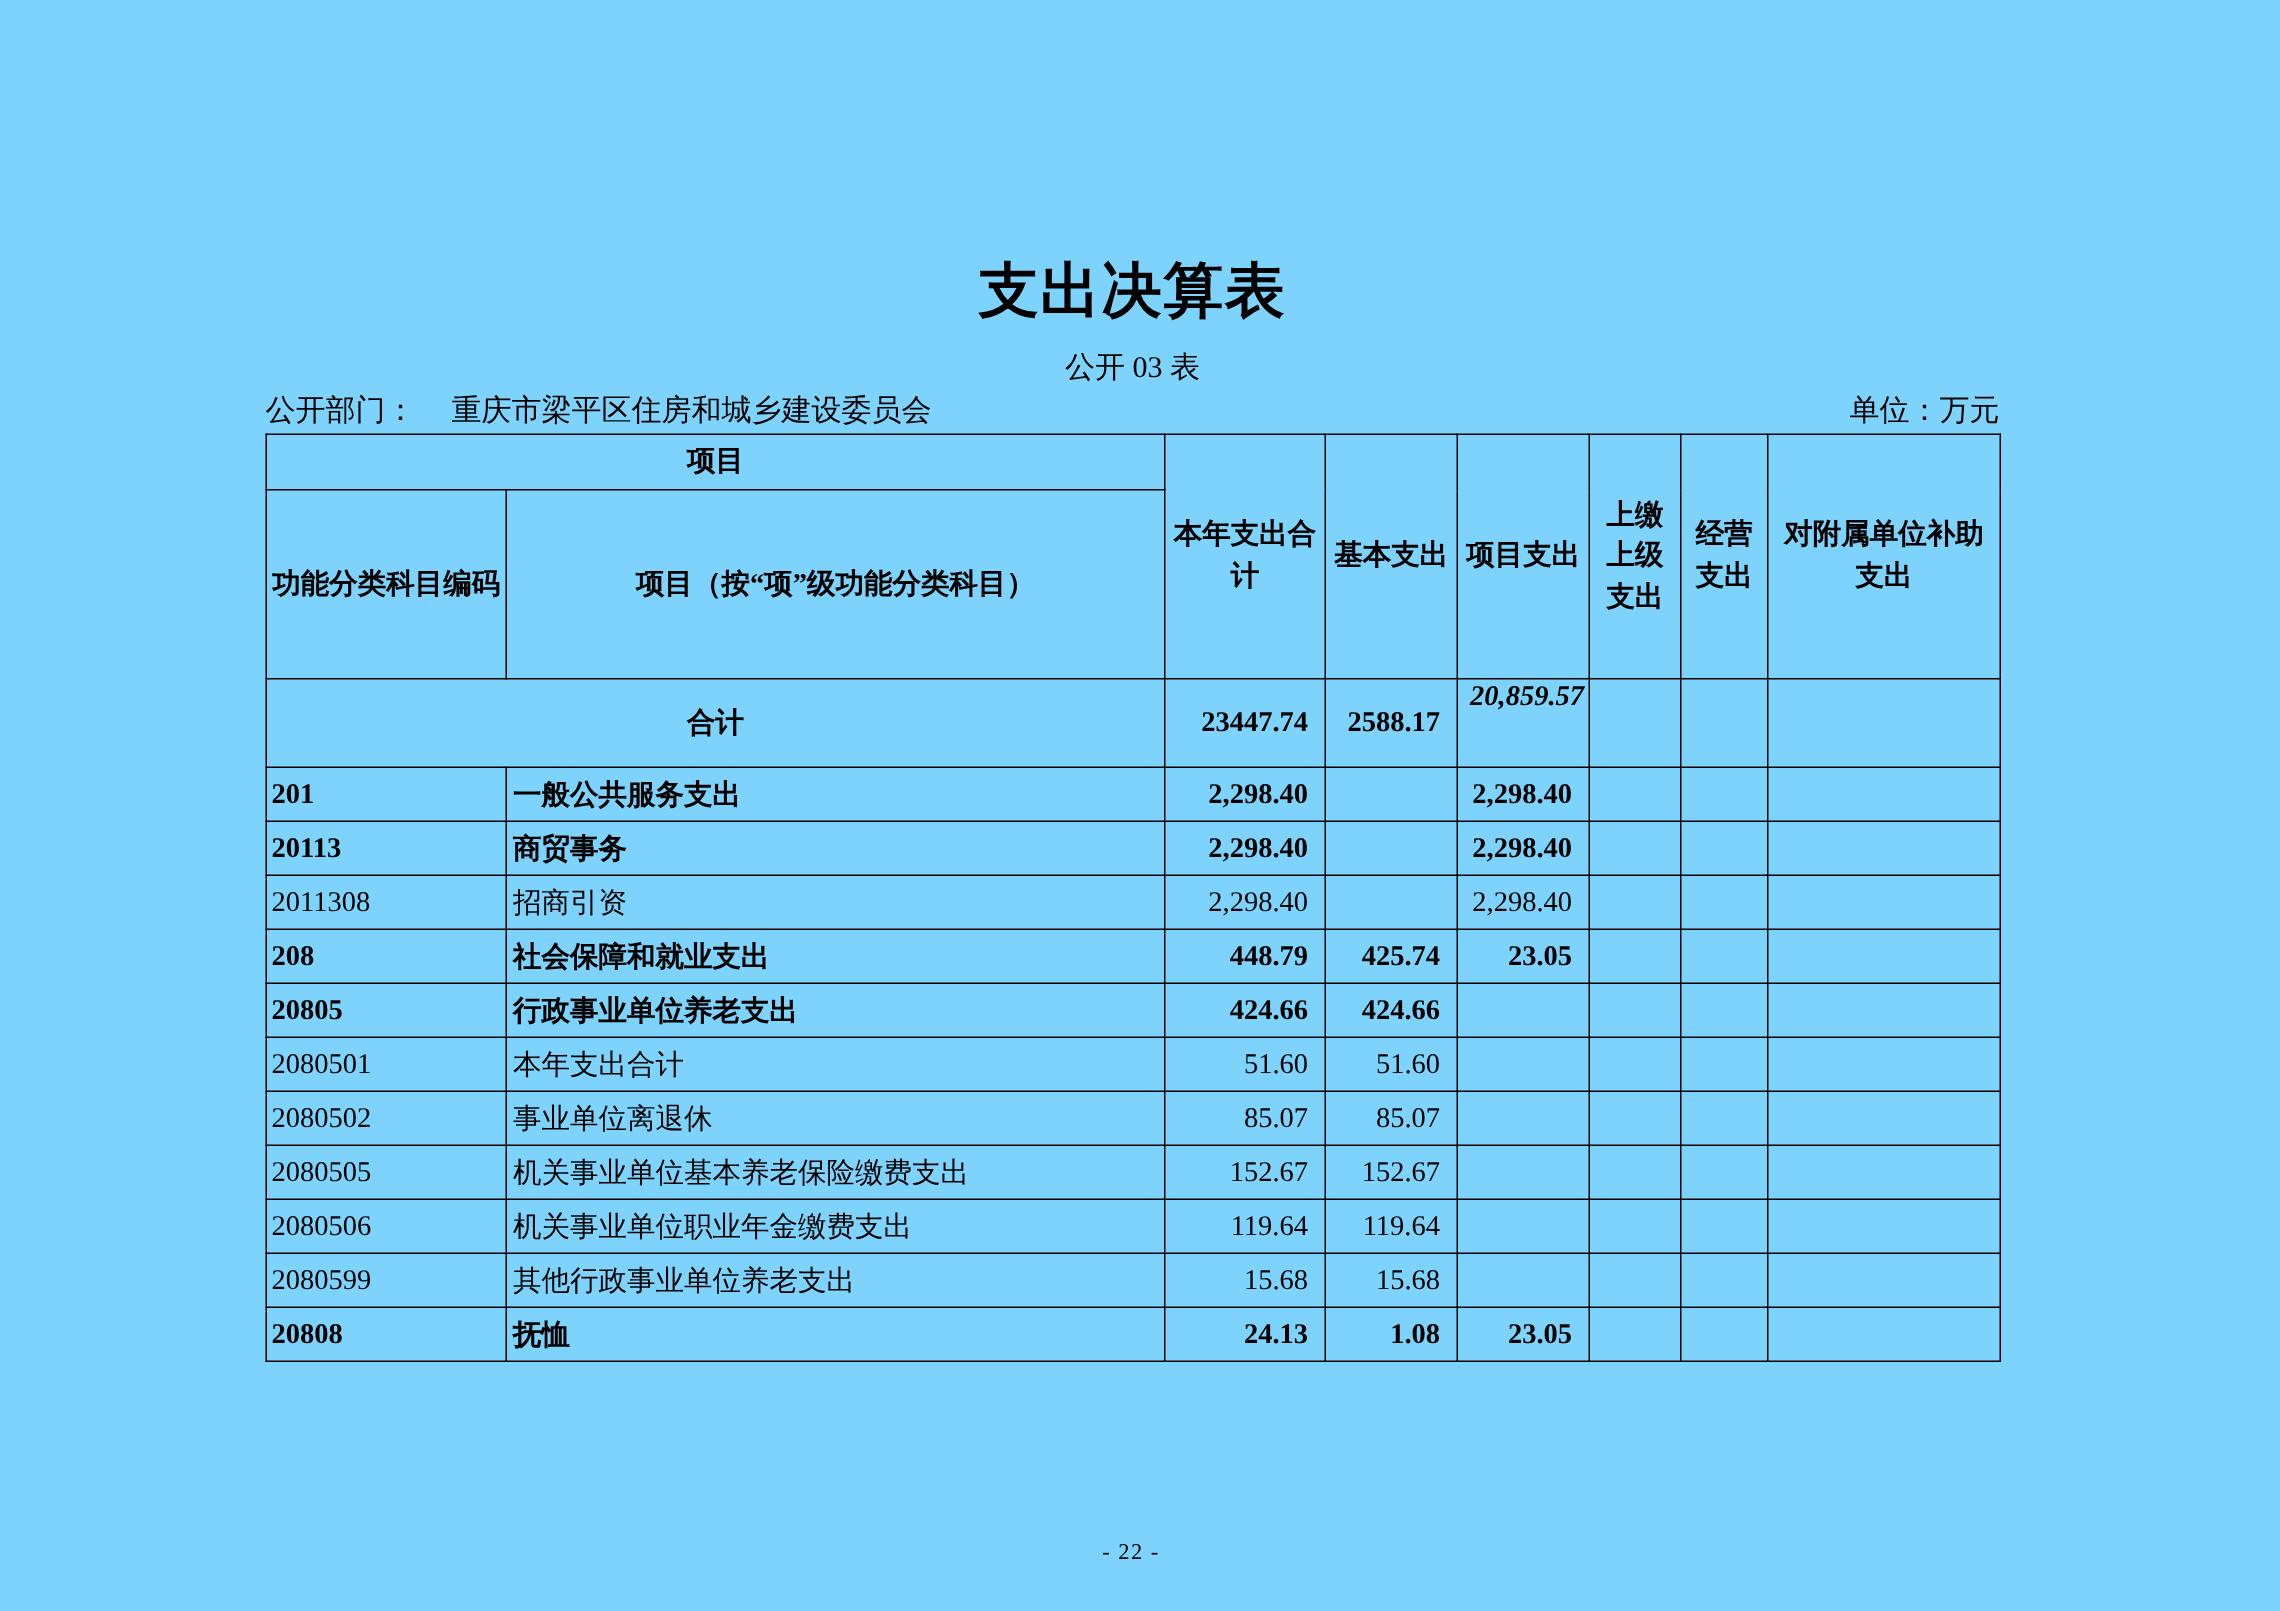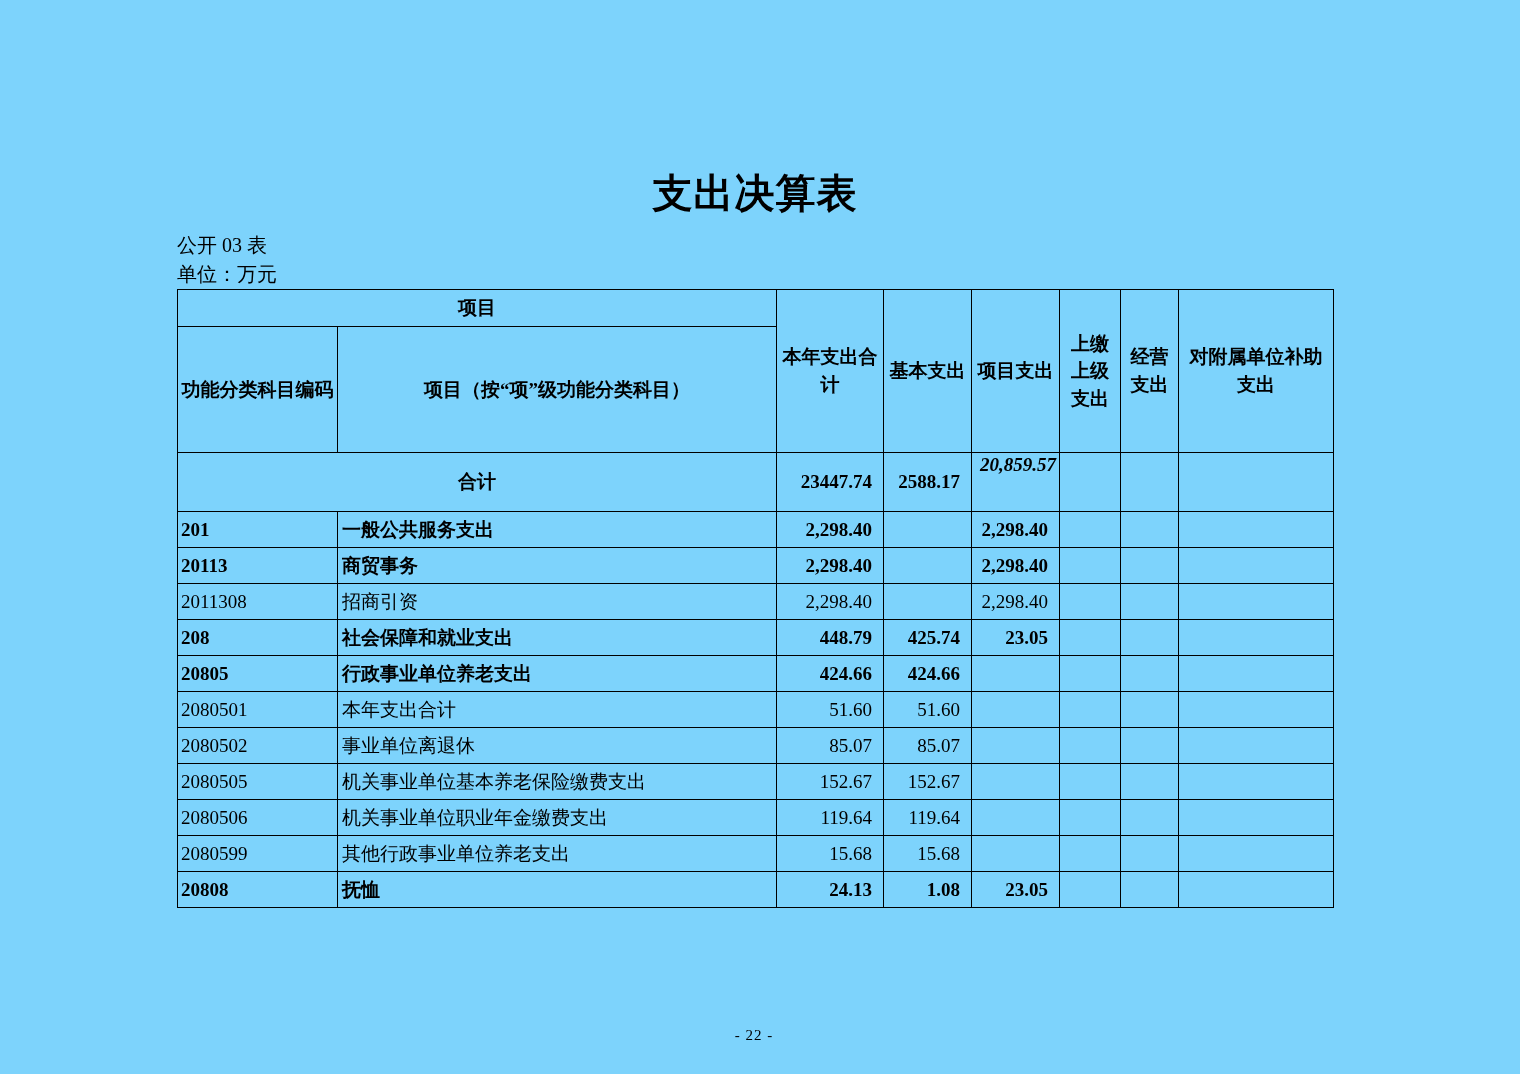--- a/index.html
+++ b/index.html
@@ -14,21 +14,21 @@
   .doc-title {
     padding-top: 170px;
     text-align: center;
     font-size: 40px;
     font-weight: bold;
     letter-spacing: 1px;
     line-height: 1.2;
   }
   .meta-line-1 {
     margin-top: 14px;
-    text-align: left;
+    text-align: center;
     font-size: 20px;
     line-height: 1.3;
   }
   .meta-line-2 {
     margin-top: 3px;
     margin-bottom: 2px;
     display: flex;
     justify-content: space-between;
     font-size: 20px;
     line-height: 1.3;
@@ -79,20 +79,23 @@
 <body>
 
 <div class="page">
   <div class="content">
 
     <div class="doc-title">支出决算表</div>
 
     <div class="meta-line-1">公开 03 表</div>
 
     <div class="meta-line-2">
+      <span>
+        <span>公开部门：</span><span class="dept-name">重庆市梁平区住房和城乡建设委员会</span>
+      </span>
       <span>单位：万元</span>
     </div>
 
     <table class="exp-table">
       <colgroup>
         <col style="width:160px">
           <col style="width:439px">
           <col style="width:107px">
           <col style="width:88px">
         <col style="width:88px">

